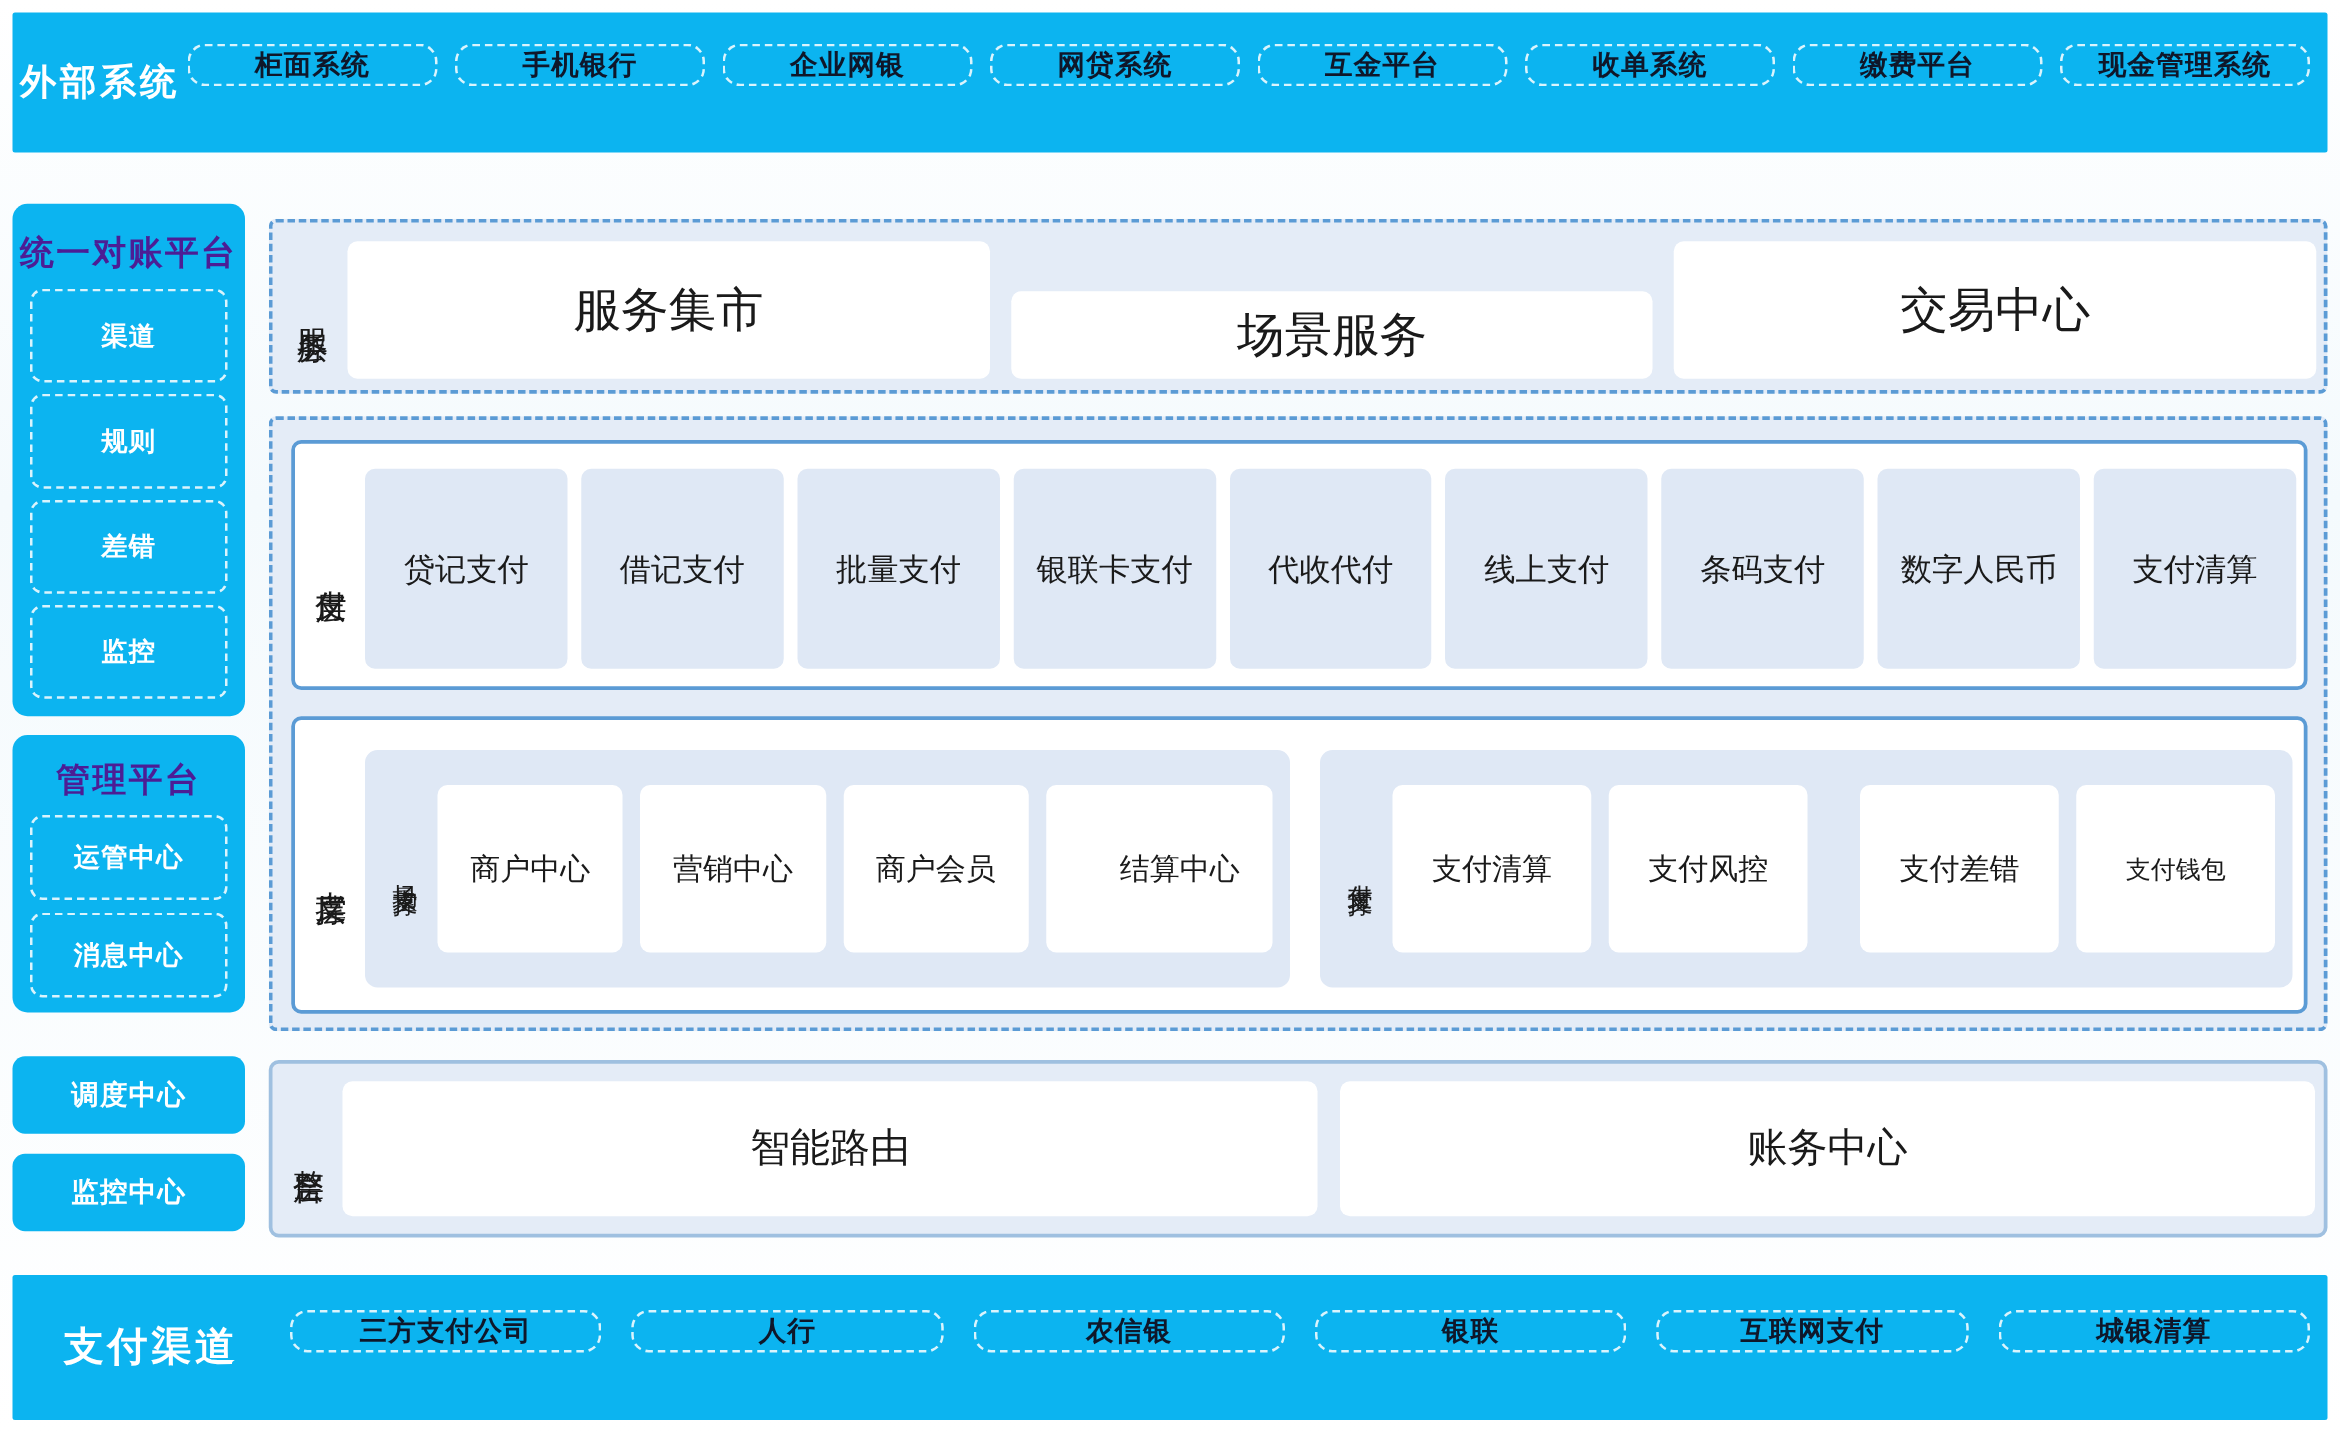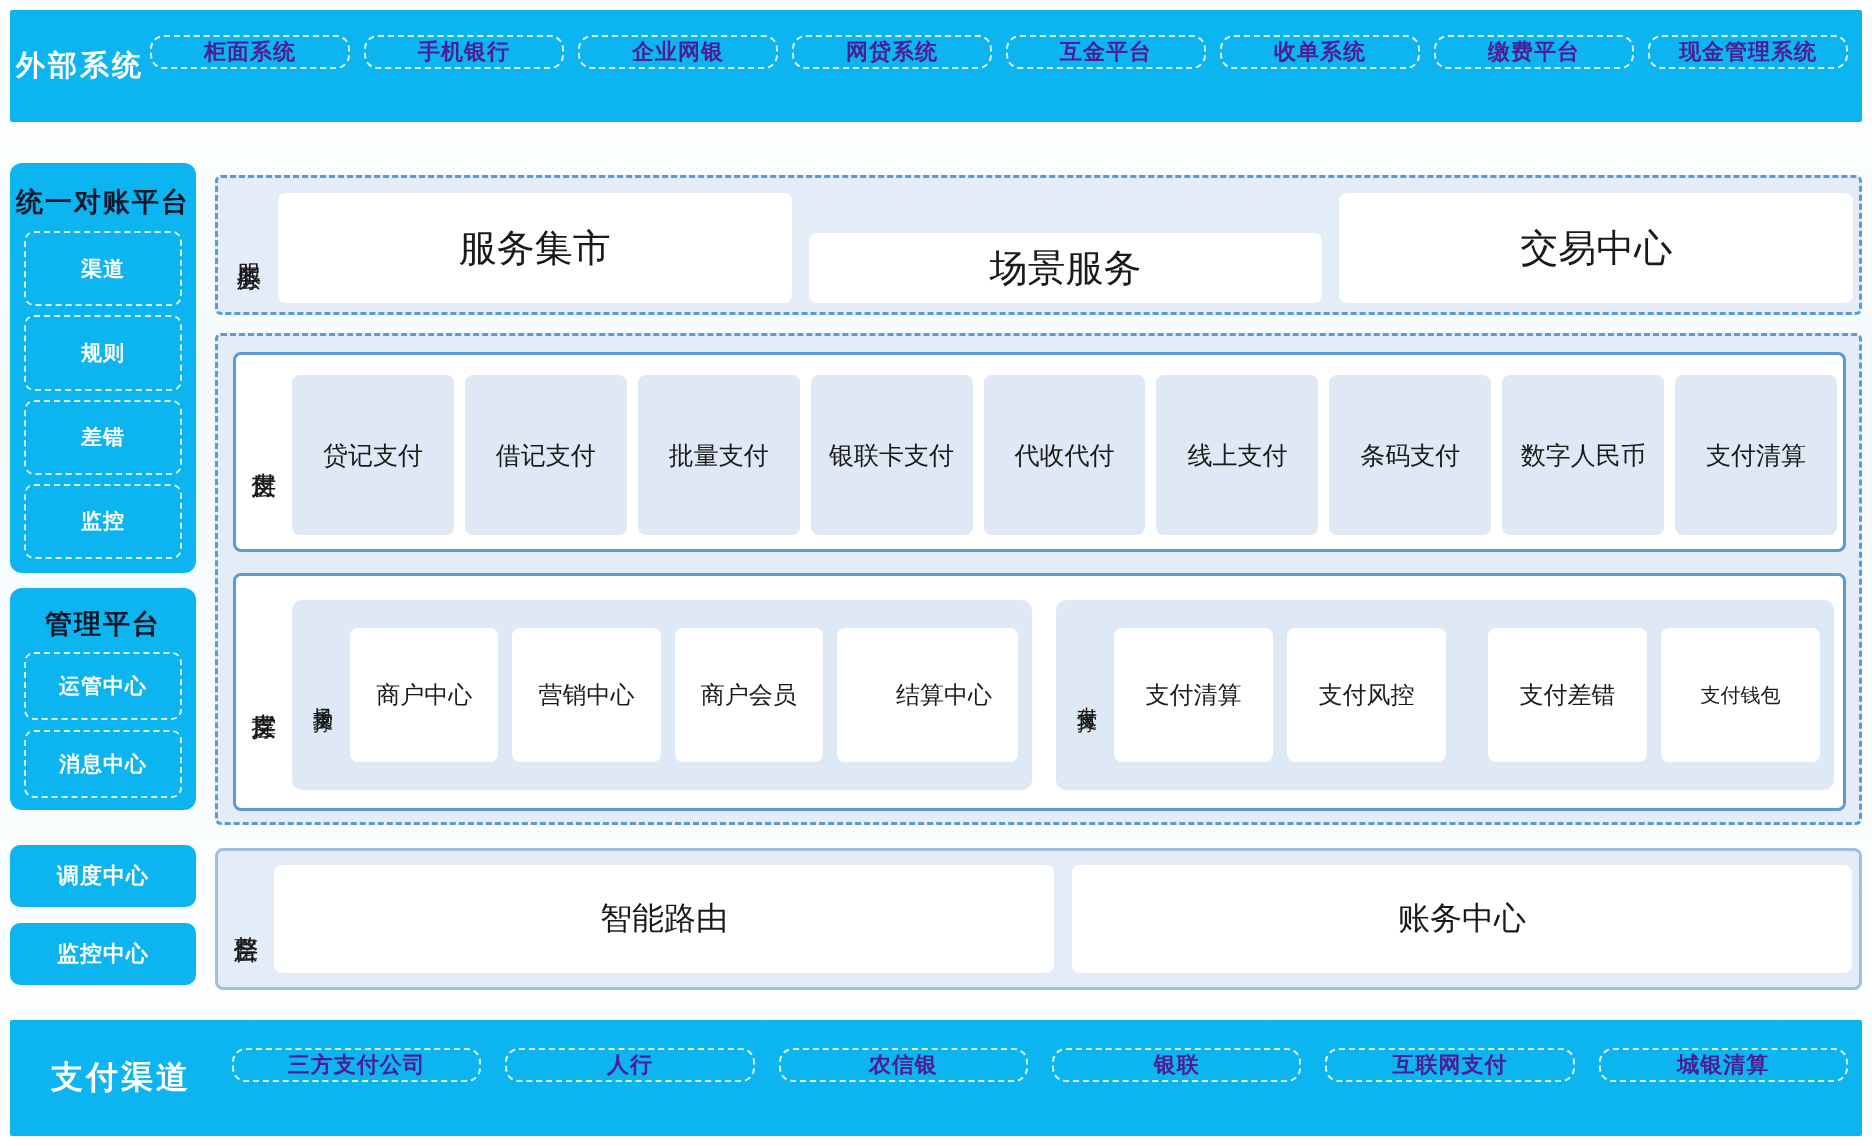--- a/index.html
+++ b/index.html
@@ -30,34 +30,34 @@
     display:flex;align-items:flex-start;
   }
   .cyan-title{
     color:#ffffff;font-size:29px;font-weight:bold;
     letter-spacing:3px;white-space:nowrap;
     display:flex;align-items:center;justify-content:center;
   }
   .cyan-chip{
     border:2px dashed rgba(255,255,255,.85);
     border-radius:14px;
-    color:#4c1d95;font-size:22px;font-weight:bold;
+    color:#0f172a;font-size:22px;font-weight:bold;
     letter-spacing:1px;white-space:nowrap;
     display:flex;align-items:center;justify-content:center;
     flex:1 1 0;
   }
 
   
   .side-card{
     background:#0CB4F0;border-radius:12px;
     display:flex;flex-direction:column;align-items:center;
     box-sizing:border-box;
   }
   .side-card-title{
-    color:#0f172a;font-size:27px;font-weight:bold;letter-spacing:2px;
+    color:#4c1d95;font-size:27px;font-weight:bold;letter-spacing:2px;
     white-space:nowrap;display:flex;align-items:center;justify-content:center;
   }
   .side-sub{
     border:2px dashed rgba(255,255,255,.85);border-radius:10px;
     color:#fff;font-size:21px;font-weight:bold;letter-spacing:1px;
     white-space:nowrap;
     display:flex;align-items:center;justify-content:center;
     box-sizing:border-box;
   }
   .side-solid{

